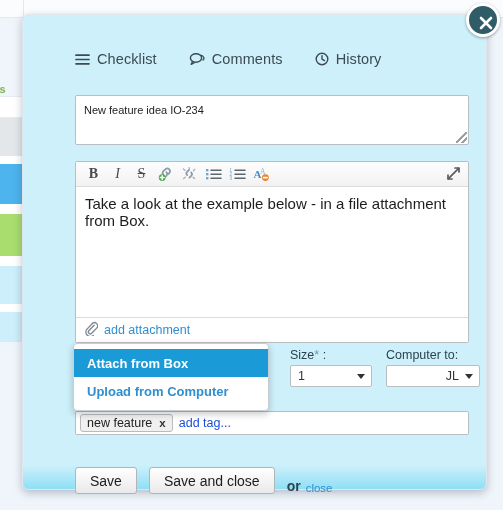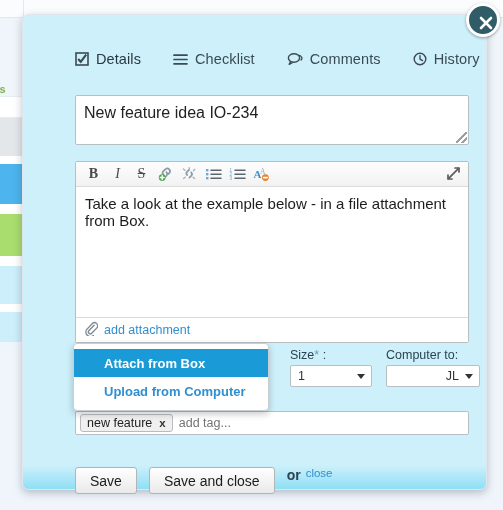--- a/index.html
+++ b/index.html
@@ -54,21 +54,21 @@
 
   
   .title-box {
     position: absolute; left: 52px; top: 80px;
     width: 394px; height: 50px;
     background: #ffffff; border: 1px solid #b9bec3;
     border-radius: 2px;
   }
   .title-box .tval {
     position: absolute; left: 8px; top: 8px;
-    font-size: 16px; color: #222; white-space: nowrap;
+    font-size: 11px; color: #222; white-space: nowrap;
   }
   .title-box .grip {
     position: absolute; right: 1px; bottom: 1px; width: 11px; height: 11px;
     background:
       linear-gradient(135deg, transparent 0 44%, #9aa0a6 44% 56%, transparent 56% 100%),
       linear-gradient(135deg, transparent 0 70%, #9aa0a6 70% 82%, transparent 82% 100%);
     cursor: nwse-resize;
   }
 
   
@@ -110,21 +110,21 @@
     width: 196px;
     background: #ffffff;
     border: 1px solid #c9ced3;
     border-radius: 4px;
     box-shadow: 0 3px 7px rgba(0,0,0,.22);
     padding: 5px 0 5px 0;
     z-index: 30;
   }
   .dd-item {
     height: 28px; display: flex; align-items: center;
-    padding-left: 30px;
+    padding-left: 13px;
     font-size: 13px; font-weight: bold; color: #2f8fd0;
     cursor: pointer;
   }
   .dd-item.sel { background: #1a9ad6; color: #ffffff; }
 
   
   .fields { position: absolute; left: 63px; top: 333px; width: 394px; height: 42px; }
   .field { position: absolute; top: 0; }
   .field .flab { font-size: 12.5px; color: #2b4450; margin-bottom: 3px; }
   .field .flab .req { color: #6a9bb5; }
@@ -148,24 +148,24 @@
     background: #ffffff; border: 1px solid #b9bec3; border-radius: 2px;
     display: flex; align-items: center; padding-left: 4px; gap: 6px;
   }
   .chip {
     display: flex; align-items: center; gap: 7px;
     height: 18px; padding: 8px 6px;
     background: #f0f0f0; border: 1px solid #b8bcc0; border-radius: 3px;
     font-size: 12.5px; color: #222;
   }
   .chip .x { font-weight: bold; font-size: 11.5px; color: #333; cursor: pointer; }
-  .tags-box .ph { font-size: 12.5px; color: #737373; }
-
-  
-  .footer { position: absolute; left: 52px; top: 452px; display: flex; align-items: flex-start; gap: 12px; }
+  .tags-box .ph { font-size: 12.5px; color: #1d4ed8; }
+
+  
+  .footer { position: absolute; left: 52px; top: 452px; display: flex; align-items: flex-end; gap: 12px; }
   .btn {
     height: 27px; padding: 0 14px;
     background: linear-gradient(to bottom, #ffffff, #e9e9e9);
     border: 1px solid #b0b5ba; border-radius: 3px;
     font-size: 14px; color: #1c1c1c; cursor: pointer;
     display: flex; align-items: center;
   }
   .or-txt { font-size: 14px; font-weight: bold; color: #2b4450; }
   .close-link { font-size: 11.5px; color: #2f8fd0; cursor: pointer; margin-left: -7px; }
 </style>
@@ -190,29 +190,20 @@
 
 <div id="modal">
 
   <div id="close-btn">
     <svg width="20" height="20" viewBox="0 0 20 20" aria-hidden="true">
       <path d="M5 5 L15 15 M15 5 L5 15" stroke="#ffffff" stroke-width="2.6" stroke-linecap="round"></path>
     </svg>
   </div>
 
   <div class="tabs">
-    <div class="tab active">
-      <span>
-        <svg width="14" height="14" viewBox="0 0 14 14">
-          <rect x="1" y="1" width="12" height="12" fill="none" stroke="#3c4a52" stroke-width="1.6"></rect>
-          <path d="M3.2 7.1 L5.7 9.8 L11.2 2.6" fill="none" stroke="#3c4a52" stroke-width="2.2"></path>
-        </svg>
-      </span>
-      <span class="tlabel">Details</span>
-    </div>
 
     <div class="tab">
       <span>
         <svg width="15" height="13" viewBox="0 0 15 13">
           <path d="M1 2.2 H14 M1 6.5 H14 M1 10.8 H14" stroke="#3c4a52" stroke-width="1.7" stroke-linecap="round"></path>
         </svg>
       </span>
       <span class="tlabel">Checklist</span>
     </div>
 

